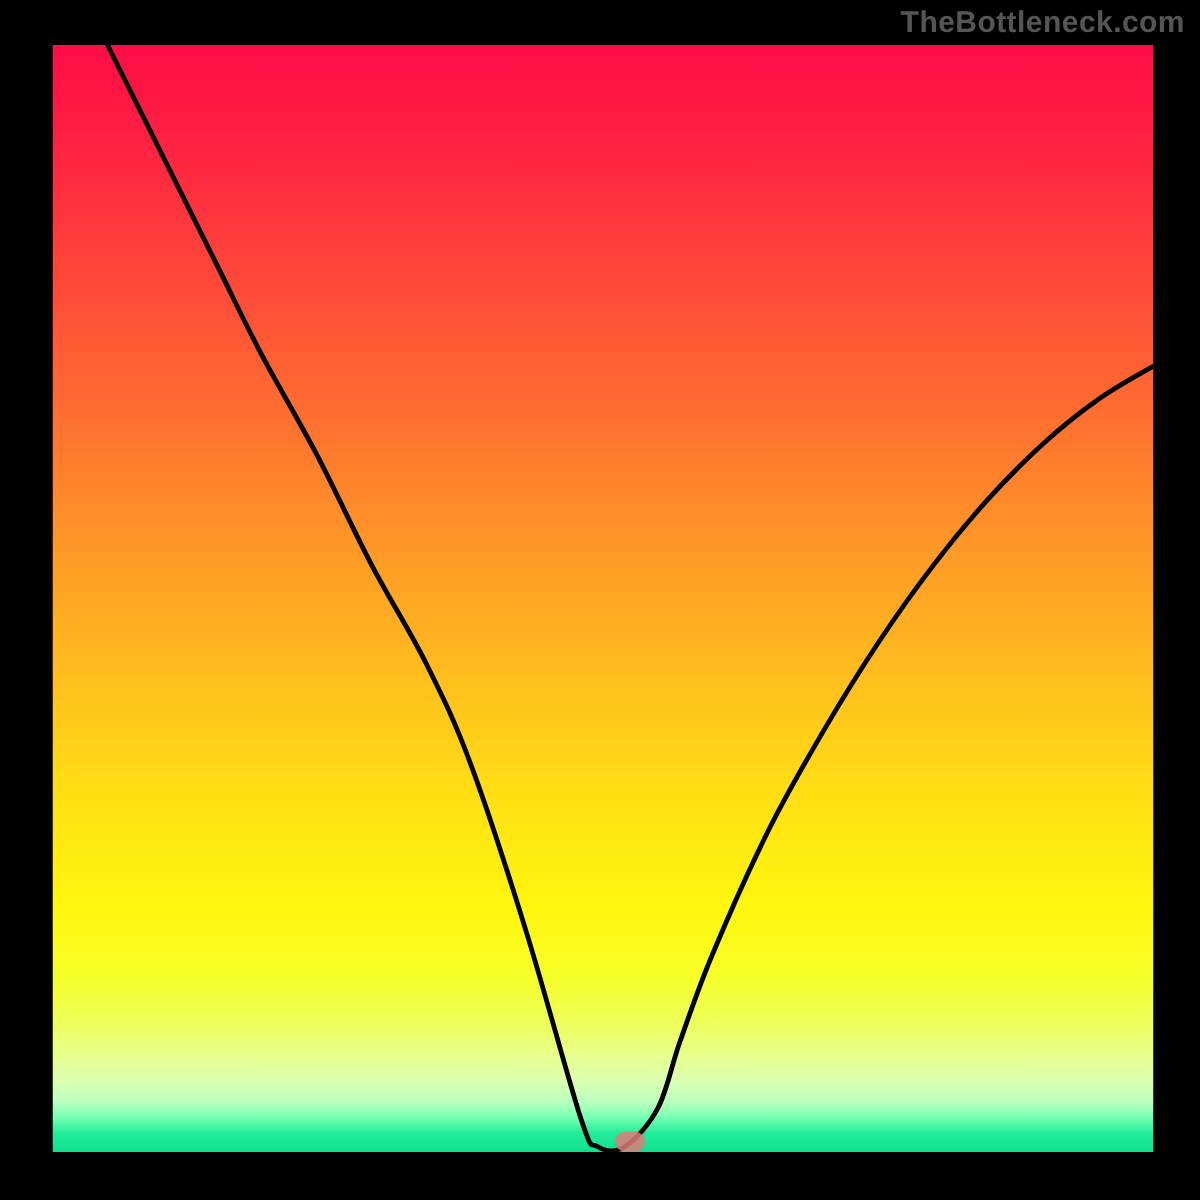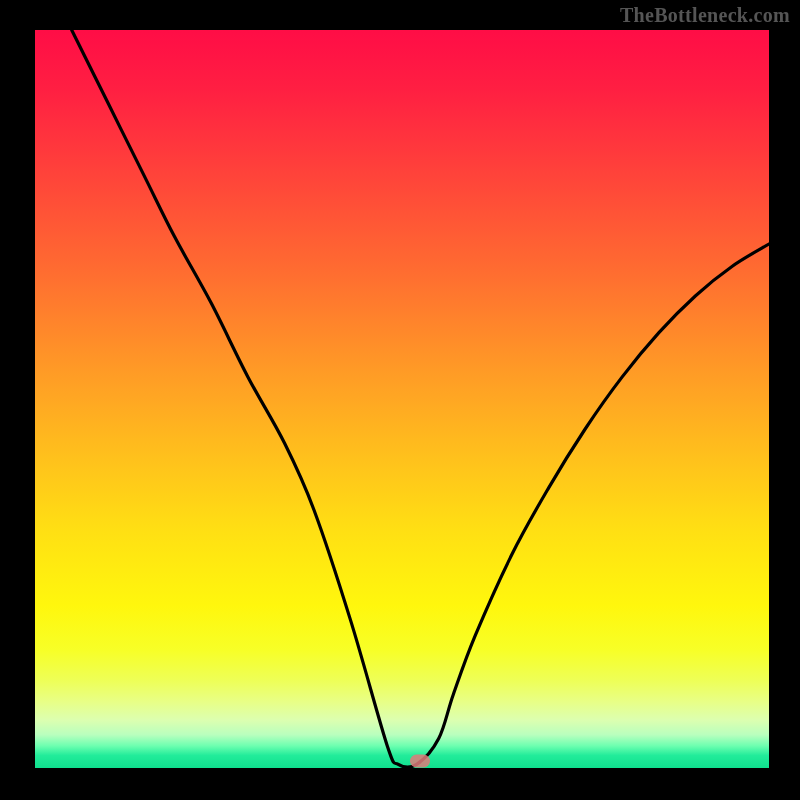--- a/index.html
+++ b/index.html
@@ -9,21 +9,20 @@
     height: 800px;
     background: #000;
     overflow: hidden;
     font-family: Arial, Helvetica, sans-serif;
   }
   .frame {
     position: relative;
     width: 800px;
     height: 680px;
     background: #000;
-    font-family: Liberation Serif, serif;
   }
   .watermark {
     position: absolute;
     top: 4px;
     right: 10px;
     color: #555;
     font-size: 20px;
     font-weight: 600;
     letter-spacing: 0.3px;
     z-index: 20;

